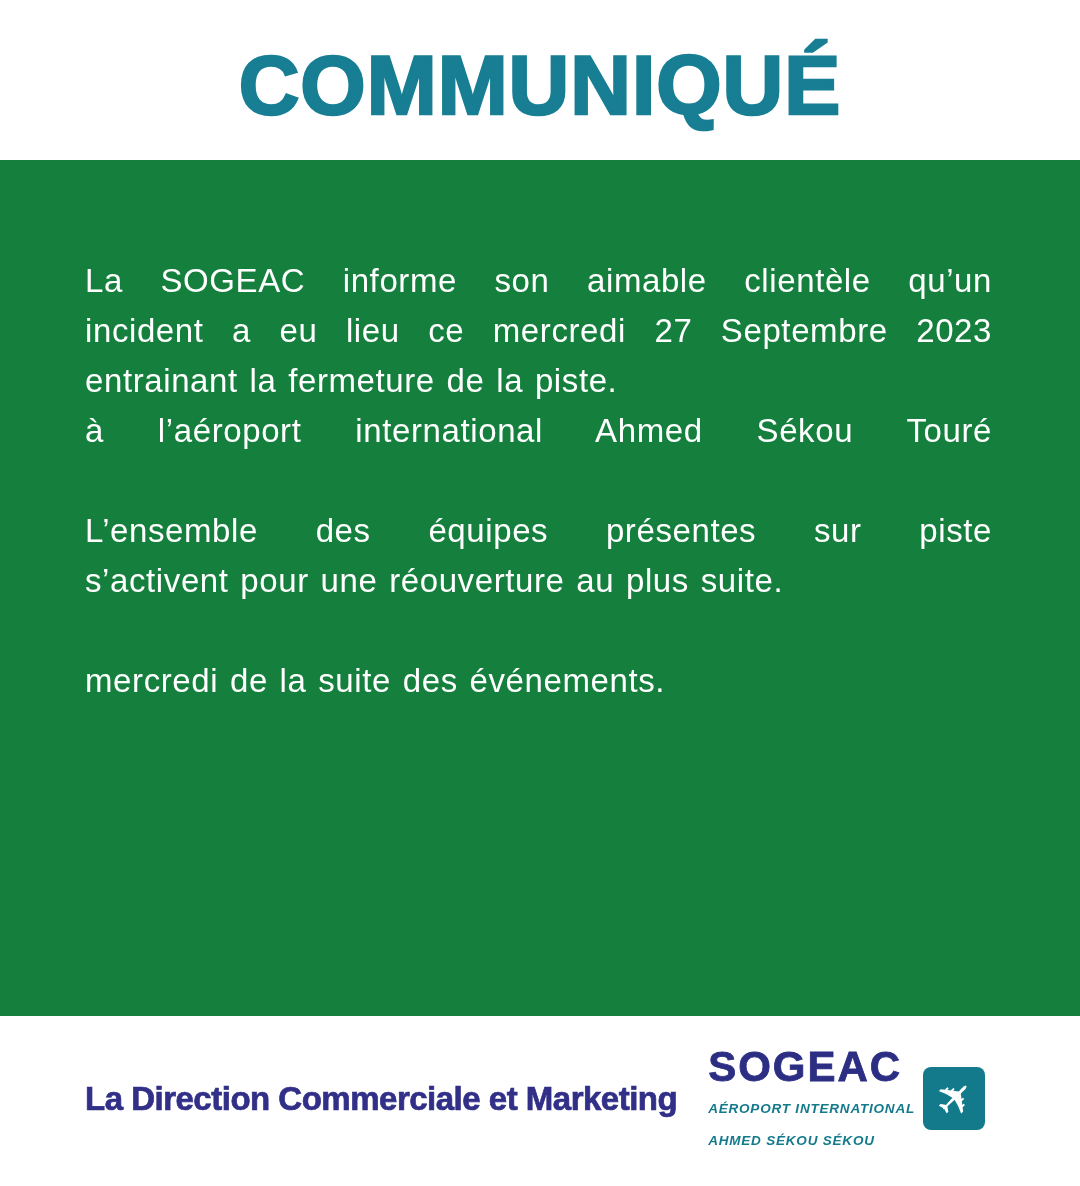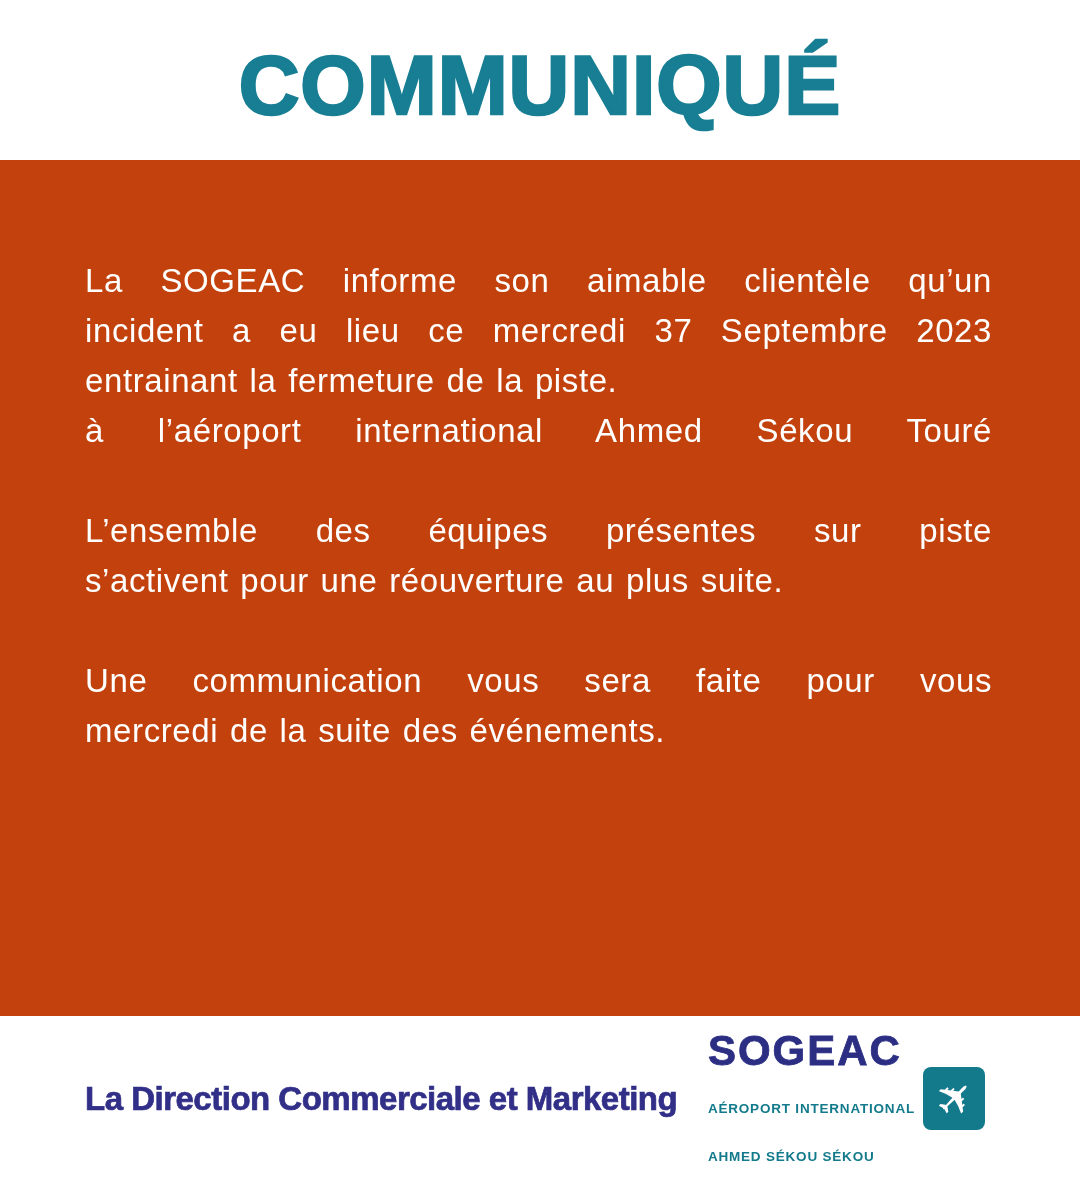--- a/index.html
+++ b/index.html
@@ -27,21 +27,21 @@
     font-size: 84px;
     font-weight: bold;
     letter-spacing: 1px;
     -webkit-text-stroke: 2.6px #177E93;
     white-space: nowrap;
   }
 
   
   .body-band {
     height: 856px;
-    background: #c2410c;
+    background: #15803d;
     padding: 96px 88px 0 85px;
   }
   .para { margin-bottom: 50px; }
   .line {
     color: #ffffff;
     font-size: 33px;
     line-height: 50px;
     letter-spacing: 0.6px;
     word-spacing: 2px;
     text-align: justify;
@@ -88,22 +88,23 @@
     letter-spacing: 2px;
     line-height: 34px;
     -webkit-text-stroke: 0.8px #2B2E83;
   }
   .logo-sub {
     color: #137A8C;
     font-size: 13.5px;
     font-weight: bold;
     letter-spacing: 0.8px;
     line-height: 15px;
-    margin-top: 20px;
+    margin-top: 4px;
     white-space: nowrap;
+    font-style: italic;
   }
   .logo-plane {
     width: 62px;
     height: 63px;
     background: #137A8C;
     border-radius: 8px;
     display: flex;
     align-items: center;
     justify-content: center;
     flex: 0 0 auto;
@@ -123,32 +124,31 @@
 <div class="canvas">
 
   <div class="header">
     <h1 class="title">COMMUNIQUÉ</h1>
   </div>
 
   <div class="body-band">
 
     <div class="para">
       <div class="line">La SOGEAC informe son aimable clientèle qu’un</div>
-      <div class="line">incident a eu lieu ce mercredi 37 Septembre 2023</div>
+      <div class="line">incident a eu lieu ce mercredi 27 Septembre 2023</div>
       <div class="line last">entrainant la fermeture de la piste.</div>
       <div class="line">à l’aéroport international Ahmed Sékou Touré</div>
     </div>
 
     <div class="para">
       <div class="line">L’ensemble des équipes présentes sur piste</div>
       <div class="line last">s’activent pour une réouverture au plus suite.</div>
     </div>
 
     <div class="para">
-      <div class="line">Une communication vous sera faite pour vous</div>
       <div class="line last">mercredi de la suite des événements.</div>
     </div>
 
   </div>
 
   <div class="footer">
     <div class="signature">La Direction Commerciale et Marketing</div>
 
     <div class="logo">
       <div class="logo-text">

